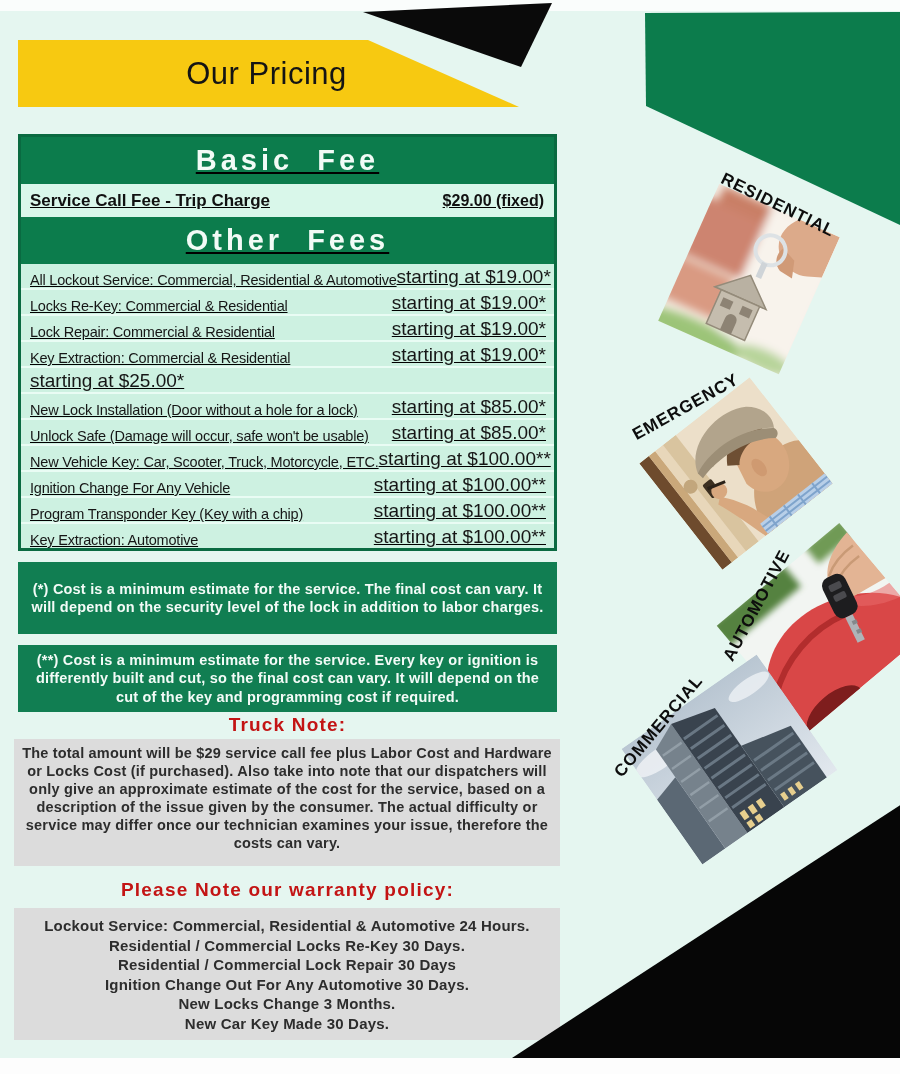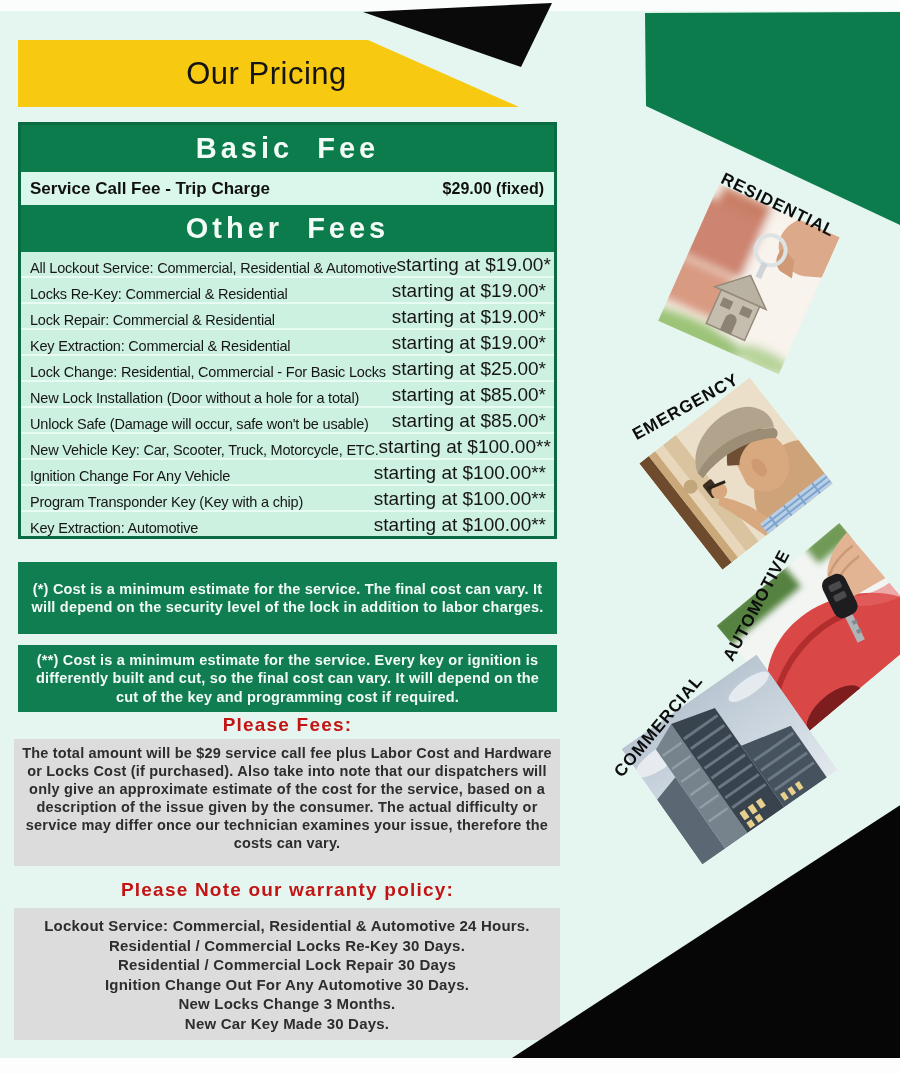--- a/index.html
+++ b/index.html
@@ -16,21 +16,21 @@
   .black-triangle-bottom{position:absolute;left:500px;top:800px;width:400px;height:258px;background:#060606;
     clip-path:polygon(100% 2%,3% 100%,100% 100%);z-index:3;}
 
   
   .banner{position:absolute;left:18px;top:40px;width:557px;height:67px;background:#f7c911;
     clip-path:polygon(0 0,350px 0,501px 100%,0 100%);display:flex;align-items:center;justify-content:center;
     padding-right:0;z-index:2;}
   .banner-title{font-size:31px;font-weight:500;color:#141414;letter-spacing:.5px;transform:translateX(-30px);}
 
   
-  .fee-table{position:absolute;left:18px;top:122px;width:533px;border:3px solid #0a6a41;background:#0c7c4c;z-index:2;}
+  .fee-table{position:absolute;left:18px;top:134px;width:533px;border:3px solid #0a6a41;background:#0c7c4c;z-index:2;text-decoration:underline;}
   .tbl-header{height:47px;display:flex;align-items:center;justify-content:center;background:#0c7c4c;
     color:#f2fbf6;font-size:29px;font-weight:700;letter-spacing:4px;word-spacing:12px;}
   .service-row{height:33px;background:#d9f7ea;display:flex;align-items:center;justify-content:space-between;
     padding:0 10px 0 9px;}
   .service-label{font-size:17px;font-weight:700;color:#111;}
   .service-price{font-size:16px;font-weight:700;color:#111;}
   .fee-rows{background:#0c7c4c;}
   .fee-row{height:24px;background:#cdf1e1;display:flex;align-items:flex-end;justify-content:space-between;
     padding:0 8px 0 9px;border-bottom:2px solid #e9fcf4;}
   .fee-row:last-child{border-bottom:none;gap:24px;}
@@ -108,26 +108,25 @@
           <span class="fee-label">Lock Repair: Commercial &amp; Residential</span>
           <span class="fee-price">starting at $19.00*</span>
         </div>
 
         <div class="fee-row">
           <span class="fee-label">Key Extraction: Commercial &amp; Residential</span>
           <span class="fee-price">starting at $19.00*</span>
         </div>
 
         <div class="fee-row">
-          <span class="fee-label">Lock Change: Residential, Commercial - For Basic Locks</span>
           <span class="fee-price">starting at $25.00*</span>
         </div>
 
         <div class="fee-row">
-          <span class="fee-label">New Lock Installation (Door without a hole for a total)</span>
+          <span class="fee-label">New Lock Installation (Door without a hole for a lock)</span>
           <span class="fee-price">starting at $85.00*</span>
         </div>
 
         <div class="fee-row">
           <span class="fee-label">Unlock Safe (Damage will occur, safe won't be usable)</span>
           <span class="fee-price">starting at $85.00*</span>
         </div>
 
         <div class="fee-row">
           <span class="fee-label">New Vehicle Key: Car, Scooter, Truck, Motorcycle, ETC.</span>
@@ -147,21 +146,21 @@
         <div class="fee-row">
           <span class="fee-label">Key Extraction: Automotive</span>
           <span class="fee-price">starting at $100.00**</span>
         </div>
       </div>
   </div>
 
   <div class="note-green" id="note1">(*) Cost is a minimum estimate for the service. The final cost can vary. It will depend on the security level of the lock in addition to labor charges.</div>
   <div class="note-green" id="note2">(**) Cost is a minimum estimate for the service. Every key or ignition is differently built and cut, so the final cost can vary. It will depend on the cut of the key and programming cost if required.</div>
 
-  <div class="red-heading" id="please-note-heading">Please Fees:</div>
+  <div class="red-heading" id="please-note-heading">Truck Note:</div>
   <div class="gray-panel" id="gray-note">The total amount will be $29 service call fee plus Labor Cost and Hardware or Locks Cost (if purchased). Also take into note that our dispatchers will only give an approximate estimate of the cost for the service, based on a description of the issue given by the consumer. The actual difficulty or service may differ once our technician examines your issue, therefore the costs can vary.</div>
 
   <div class="red-heading" id="warranty-heading">Please Note our warranty policy:</div>
   <div class="gray-panel" id="gray-warranty">
 
       <div class="warranty-line">Lockout Service: Commercial, Residential &amp; Automotive 24 Hours.</div>
 
       <div class="warranty-line">Residential / Commercial Locks Re-Key 30 Days.</div>
 
       <div class="warranty-line">Residential / Commercial Lock Repair 30 Days</div>

